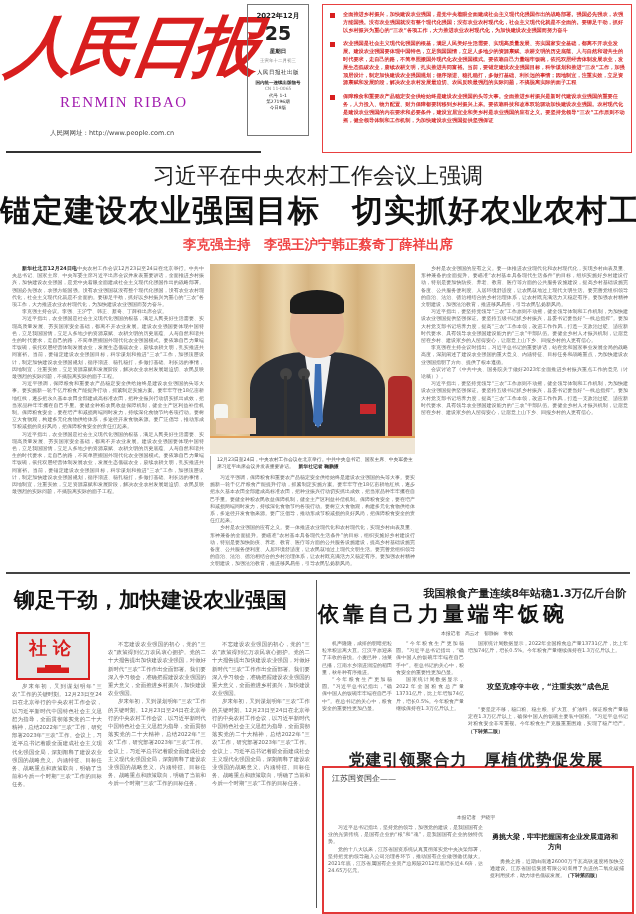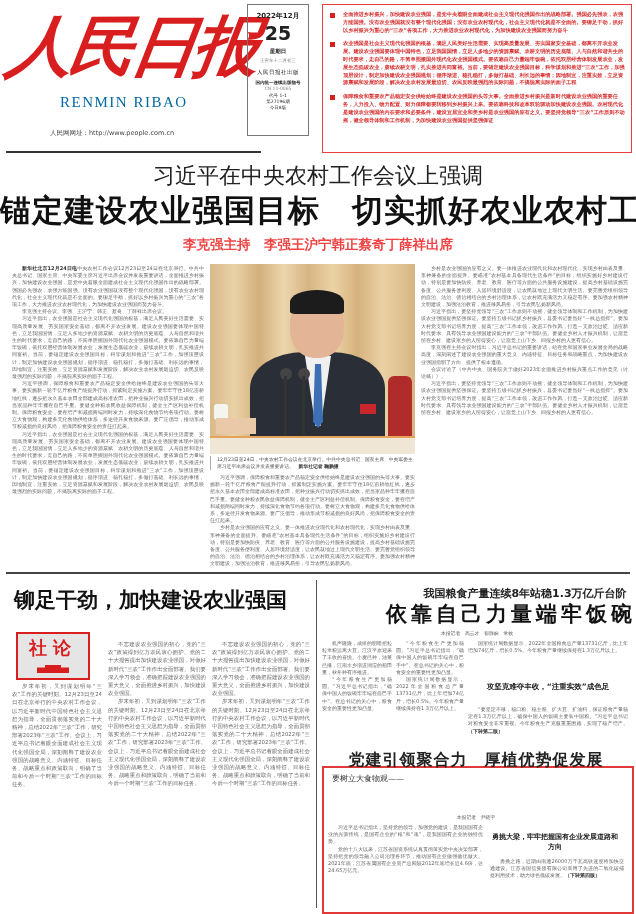--- a/index.html
+++ b/index.html
@@ -1,21 +1,21 @@
 <!DOCTYPE html>
 <html><head>
 <meta charset="utf-8">
 <style>
   html,body{margin:0;padding:0;background:#fff;}
   body{width:636px;height:914px;position:relative;overflow:hidden;font-family:"DejaVu Sans","Liberation Sans",sans-serif;color:#222;}
   .abs{position:absolute;}
   
   .logo{left:8px;top:2px;width:230px;height:88px;}
   .logo-text{font-family:"DejaVu Serif","Liberation Serif",serif;font-size:66px;font-weight:bold;font-style:italic;color:#d81e1e;letter-spacing:-4px;line-height:88px;transform:skewX(-8deg);white-space:nowrap;}
-  .pinyin{left:60px;top:94px;font-family:"Liberation Serif","DejaVu Serif",serif;font-size:15px;color:#0369a1;letter-spacing:1.5px;}
+  .pinyin{left:60px;top:94px;font-family:"Liberation Serif","DejaVu Serif",serif;font-size:15px;color:#a21caf;letter-spacing:1.5px;}
   .site-url{left:50px;top:129px;font-size:6.5px;color:#444;}
   .datebox{left:247px;top:4px;width:60px;height:130px;border:1.5px solid #777;text-align:center;}
   .datebox div{line-height:1.2;}
   .d-ym{font-size:7px;margin-top:7px;font-weight:bold;}
   .d-day{font-size:19px;font-weight:bold;margin-top:2px;}
   .d-wk{font-size:5.5px;font-weight:bold;margin-top:3px;}
   .d-lunar{font-size:4.5px;color:#888;margin-top:3px;}
   .d-pub{font-size:5.5px;margin-top:6px;letter-spacing:0.5px;}
   .d-small{font-size:4.5px;margin-top:4px;}
   .d-small2{font-size:4.5px;margin-top:1px;}
@@ -45,21 +45,21 @@
   .desk{position:absolute;left:0;top:172px;width:205px;height:18px;background:#efe6d6;border-top:2px solid #e4a25a;}
   .caption{left:210px;top:456px;width:205px;font-size:4.8px;line-height:7px;color:#555;border-left:1px solid #aaa;padding-left:6px;box-sizing:border-box;}
   .caption b{color:#333;}
   .rule2{left:6px;top:572px;width:624px;height:1.5px;background:#444;}
   .vrule{left:316px;top:580px;width:1px;height:328px;background:#555;}
   .ed-head{left:14px;top:586px;font-size:21px;font-weight:bold;color:#111;white-space:nowrap;}
   .sheping{left:16px;top:632px;width:70px;height:44px;border:2px solid #d81e1e;background:#e5e5e5;}
   .sheping .lbl{position:absolute;left:0;top:2px;width:70px;text-align:center;color:#d81e1e;font-family:"DejaVu Serif",serif;font-weight:bold;font-size:18px;letter-spacing:6px;}
   .sheping .gate{position:absolute;left:15px;top:30px;width:40px;height:9px;background:#d81e1e;clip-path:polygon(10% 100%,10% 40%,30% 40%,30% 10%,70% 10%,70% 40%,90% 40%,90% 100%);}
   .news-kicker{left:318px;top:586px;width:318px;text-align:center;font-size:11px;font-weight:bold;color:#222;padding-left:48px;}
-  .news-head{left:318px;top:600px;width:318px;text-align:right;font-family:"DejaVu Serif","Liberation Serif",serif;font-size:21px;font-weight:bold;color:#111;letter-spacing:4px;}
+  .news-head{left:318px;top:600px;width:318px;text-align:left;font-family:"DejaVu Serif","Liberation Serif",serif;font-size:21px;font-weight:bold;color:#111;letter-spacing:4px;}
   .byline{font-size:4.8px;color:#555;text-align:center;}
   .side-head{left:468px;top:681px;width:160px;text-align:center;font-size:7.5px;font-weight:bold;color:#222;line-height:11px;}
   .jsbox{left:322px;top:766px;width:308px;height:144px;border:2px solid #e23838;}
   .js-kicker{left:332px;top:773px;font-family:"DejaVu Serif",serif;font-size:8px;color:#333;}
   .js-head{left:322px;top:750px;width:308px;text-align:center;font-size:16px;font-weight:bold;color:#222;letter-spacing:1px;white-space:nowrap;}
   .js-sub{left:490px;top:832px;width:130px;font-size:7px;font-weight:bold;color:#222;line-height:10px;text-align:center;}
   .more{font-weight:bold;color:#333;}
 </style>
 </head>
 <body>
@@ -170,21 +170,21 @@
 </div>
 <div class="abs txt" style="left:468px;top:640px;width:160px;height:38px;">
   <p>国家统计局数据显示，2022年全国粮食总产量13731亿斤，比上年增加74亿斤，增长0.5%。今年粮食产量继续保持在1.3万亿斤以上。</p>
 </div>
 <div class="abs side-head">攻坚克难夺丰收，“注重实效”成色足</div>
 <div class="abs txt" style="left:468px;top:706px;width:160px;height:54px;">
   <p><span>“要坚定不移，稳口粮、稳主粮、扩大豆、扩油料，保证粮食产量稳定在1.3万亿斤以上，确保中国人的饭碗主要装中国粮。”习近平总书记对粮食安全非常重视。今年粮食生产克服重重困难，实现了稳产增产。</span><b class="more">（下转第二版）</b></p>
 </div>
 
 <div class="abs jsbox"></div>
-<div class="abs js-kicker">要树立大食物观——</div>
+<div class="abs js-kicker">江苏国资国企——</div>
 <div class="abs js-head">党建引领聚合力　厚植优势促发展</div>
 <div class="abs byline" style="left:322px;top:814px;width:308px;">本报记者　尹晓宇</div>
 <div class="abs txt" style="left:328px;top:824px;width:155px;height:82px;">
   <p>习近平总书记指出，坚持党的领导，加强党的建设，是我国国有企业的光荣传统，是国有企业的“根”和“魂”，是我国国有企业的独特优势。</p>
   <p>党的十八大以来，江苏省国资系统认真贯彻落实党中央决策部署，坚持把党的领导融入公司治理各环节，推动国有企业做强做优做大。2021年底，江苏省属国有企业资产总额较2012年底增长近4.6倍，达24.65万亿元。</p>
 </div>
 <div class="abs js-sub">勇挑大梁，牢牢把握国有企业发展道路和方向</div>
 <div class="abs txt" style="left:490px;top:858px;width:134px;height:46px;">
   <p><span>勇挑之路，近期由南通26000万千瓦高铁速度将加快交通建设。江苏省国信集团有限公司采用了先进的二氧化碳捕捉利用技术，助力绿色低碳发展。</span><b class="more">（下转第四版）</b></p>
 </div>

